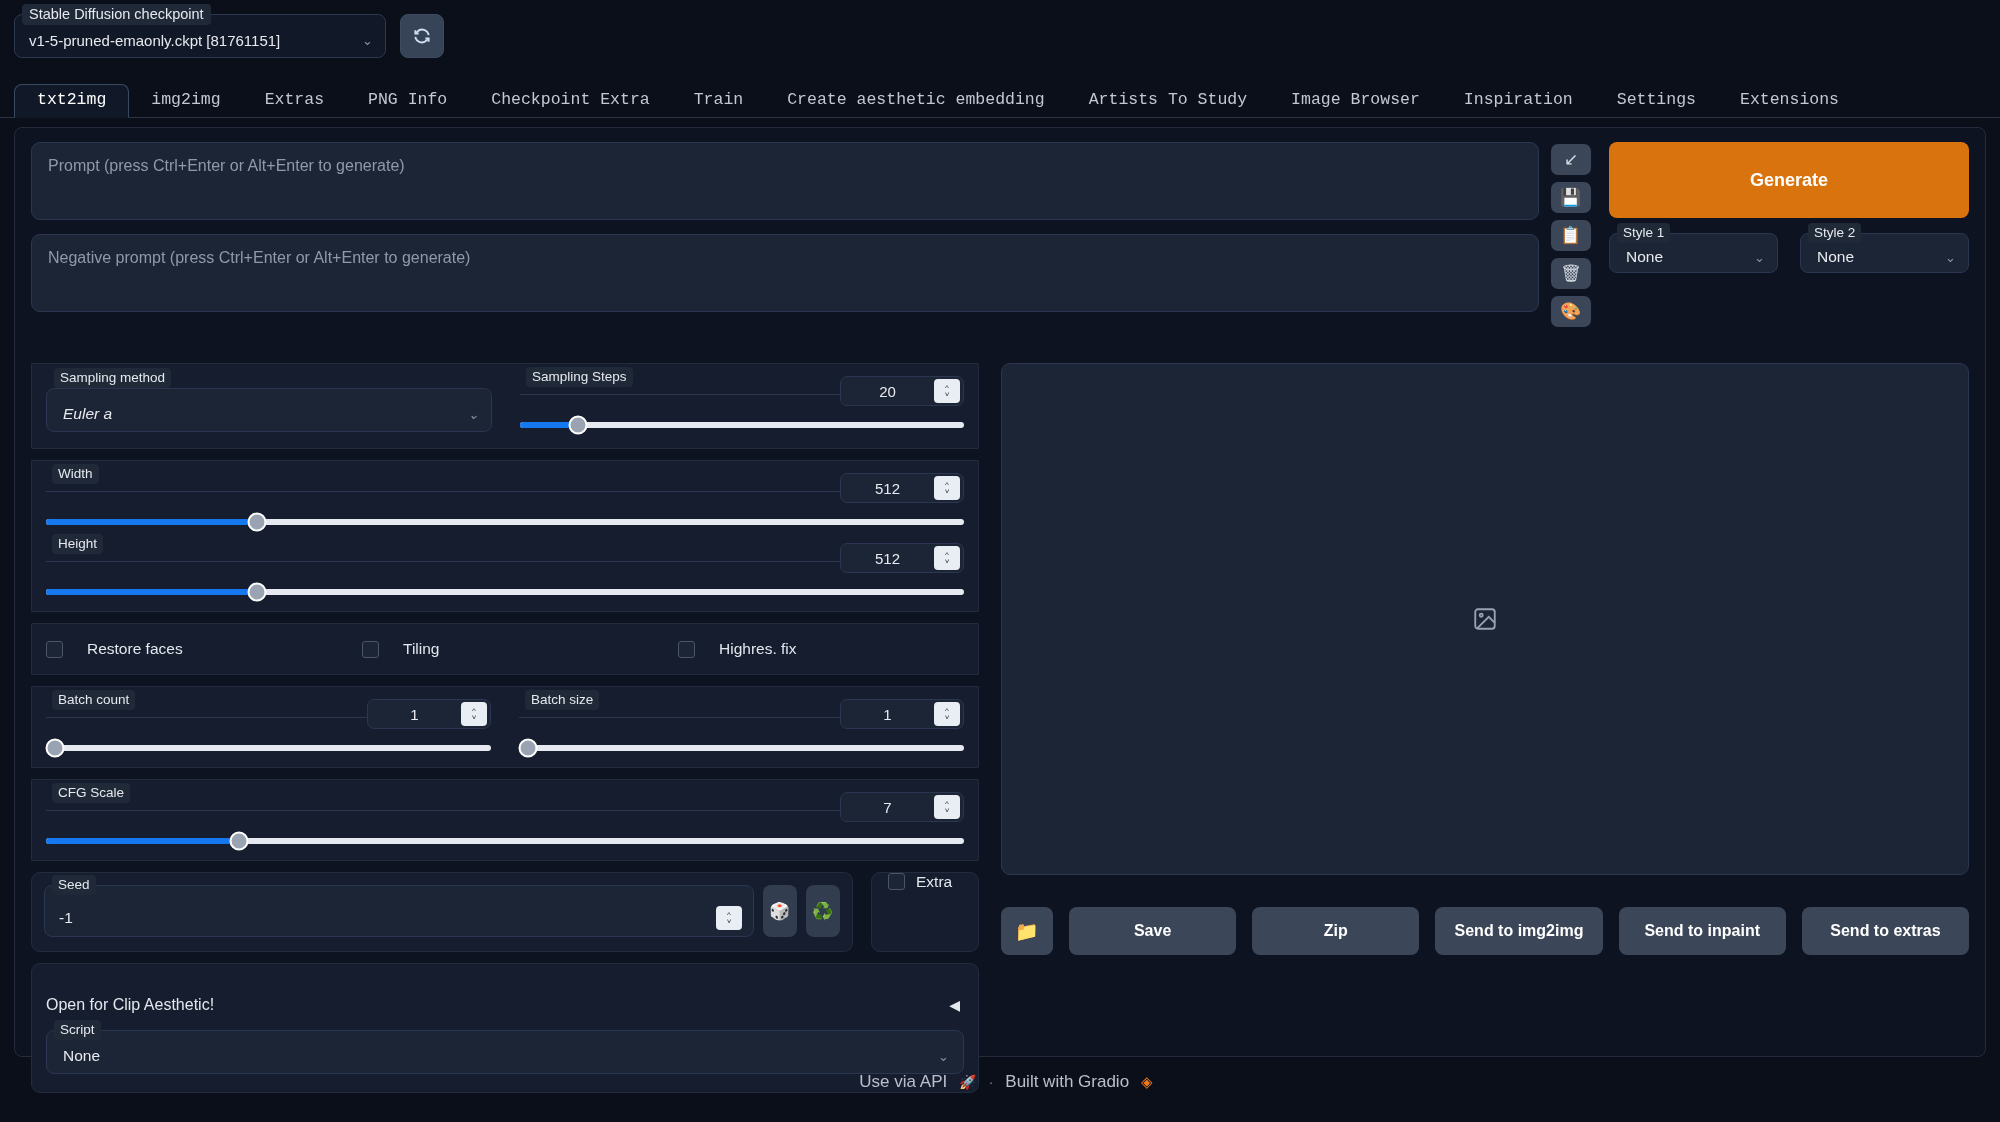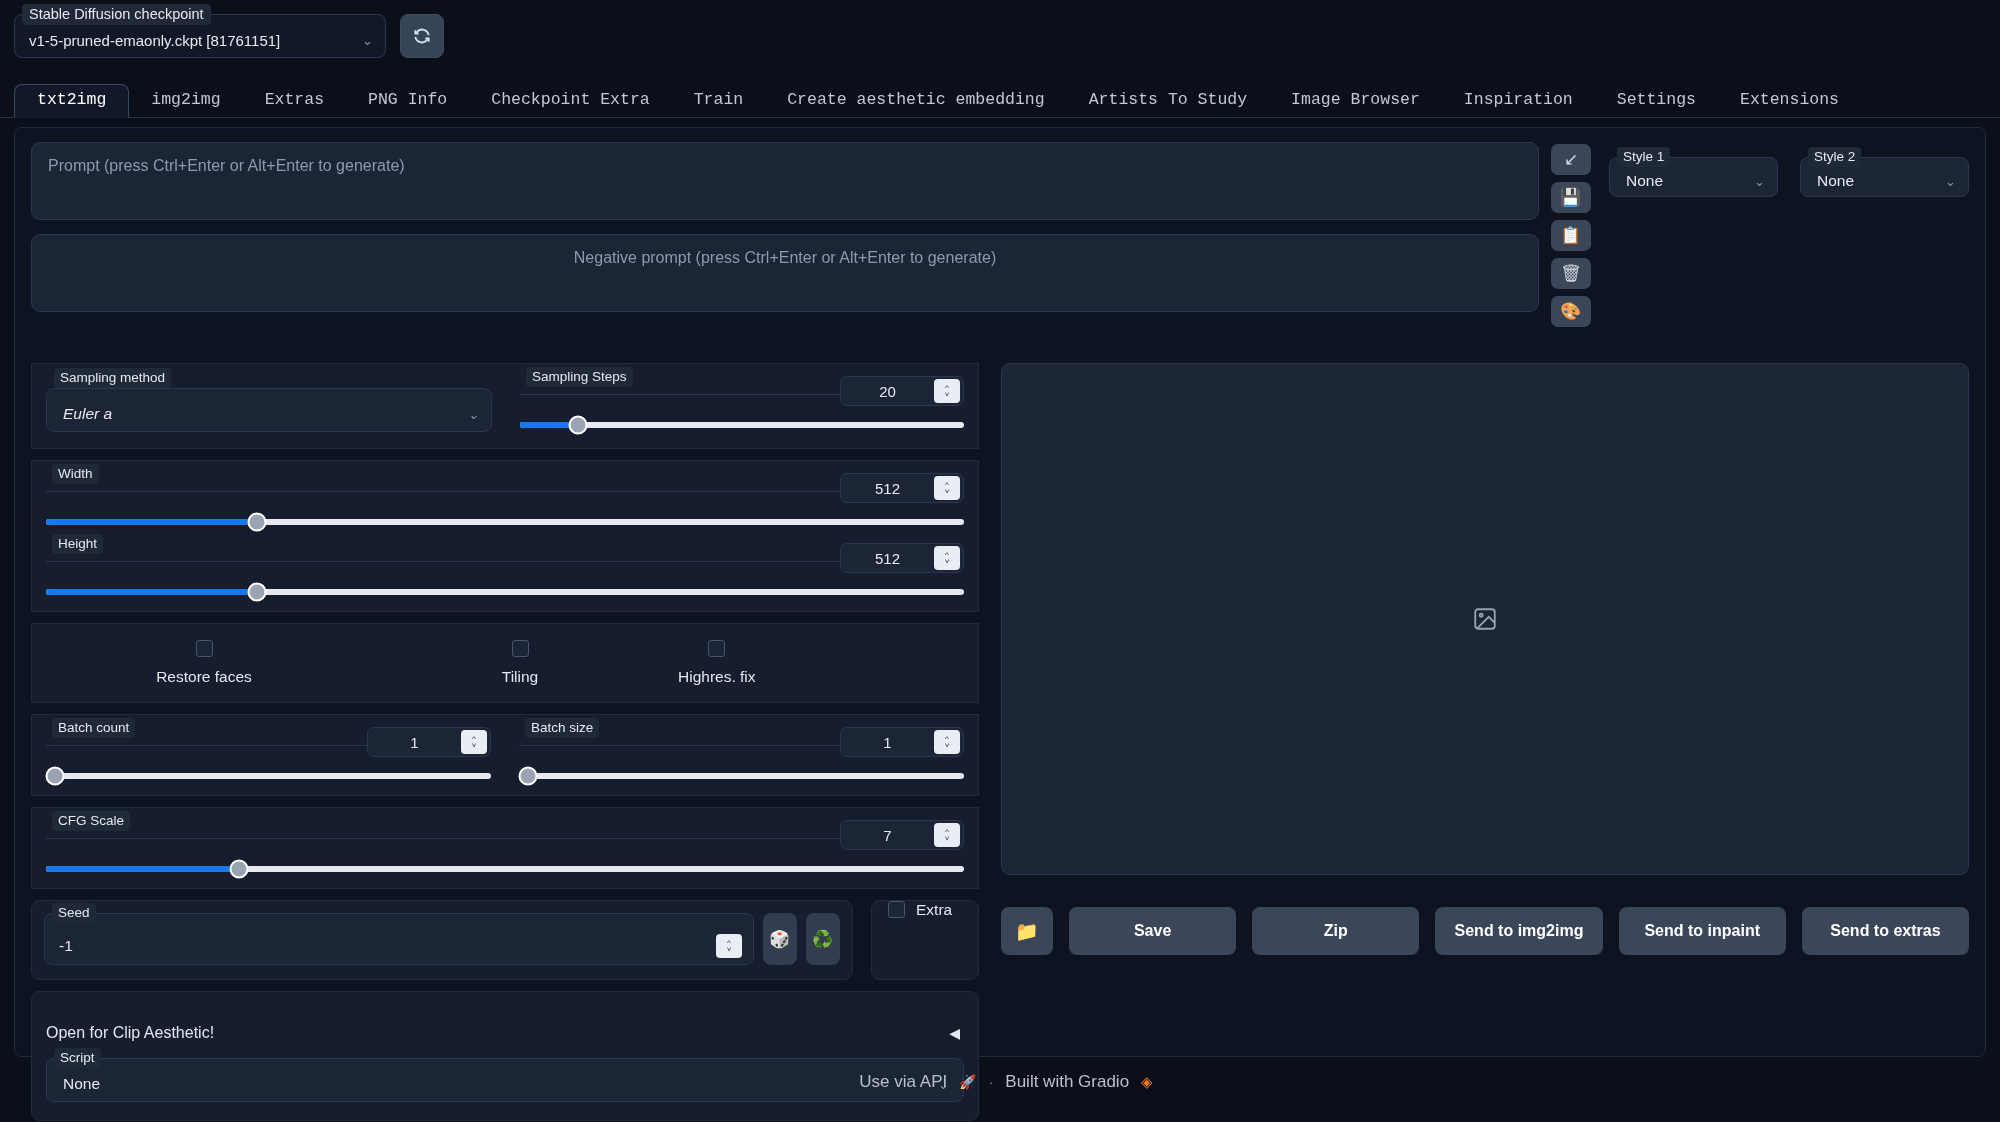--- a/index.html
+++ b/index.html
@@ -55,21 +55,21 @@
   }
 
   
   .prompt-area { display: flex; gap: 12px; padding: 14px 16px 0 16px; }
   .prompt-cols { flex: 1; display: flex; flex-direction: column; gap: 14px; }
   .prompt-box {
     background: #1c2536; border: 1px solid #2b3purple; border: 1px solid #2b3650;
     border-radius: 9px; height: 78px; padding: 14px 16px;
     font-size: 16px; color: #8f99ab;
   }
-  .prompt-box.neg { height: 78px; text-align: center; }
+  .prompt-box.neg { height: 78px; }
 
   .icon-col { display: flex; flex-direction: column; gap: 7px; width: 46px; padding-top: 2px; }
   .icon-btn {
     width: 40px; height: 31px; background: #3b4759; border-radius: 7px;
     display: flex; align-items: center; justify-content: center;
     font-size: 17px; cursor: pointer; line-height: 1;
   }
 
   .gen-col { width: 360px; display: flex; flex-direction: column; }
   .generate-btn {
@@ -136,21 +136,21 @@
 
   .sampler-wrap { position: relative; width: 446px; }
   .sampler-box {
     height: 44px; background: #1c2536; border: 1px solid #2b3650; border-radius: 8px;
     display: flex; align-items: center; padding: 8px 12px 0 16px; font-size: 15.5px;
     color: #e8eaef; cursor: pointer; margin-top: 10px; font-style: italic;
   }
 
   
   .cb-row { display: flex; align-items: center; }
-  .cb { display: flex; align-items: center; gap: 11px; cursor: pointer; flex-direction: column; }
+  .cb { display: flex; align-items: center; gap: 24px; cursor: pointer; }
   .cbox { width: 17px; height: 17px; border: 1px solid #4a5straight; border: 1px solid #4a5668; border-radius: 3px; background: #1c2536; }
   .cb-label { font-size: 15.5px; color: #e3e7ee; }
 
   
   .seed-card { display: flex; gap: 18px; }
   .seed-left {
     flex: 1; background: #151d2e; border: 1px solid #222c3d; border-radius: 9px;
     padding: 12px 12px 14px 12px; display: flex; gap: 9px; align-items: flex-start;
   }
   .seed-field { position: relative; flex: 1; }
@@ -254,20 +254,21 @@
 
       <div class="icon-col">
         <div class="icon-btn">↙</div>
         <div class="icon-btn">💾</div>
         <div class="icon-btn">📋</div>
         <div class="icon-btn">🗑</div>
         <div class="icon-btn">🎨</div>
       </div>
 
       <div class="gen-col">
+        <div class="generate-btn">Generate</div>
         <div class="styles-row">
           <div class="style-wrap">
             <div class="field-label">Style 1</div>
             <div class="select-box">
               <span>None</span>
               <span class="chev">⌄</span>
             </div>
           </div>
           <div class="style-wrap">
             <div class="field-label">Style 2</div>

